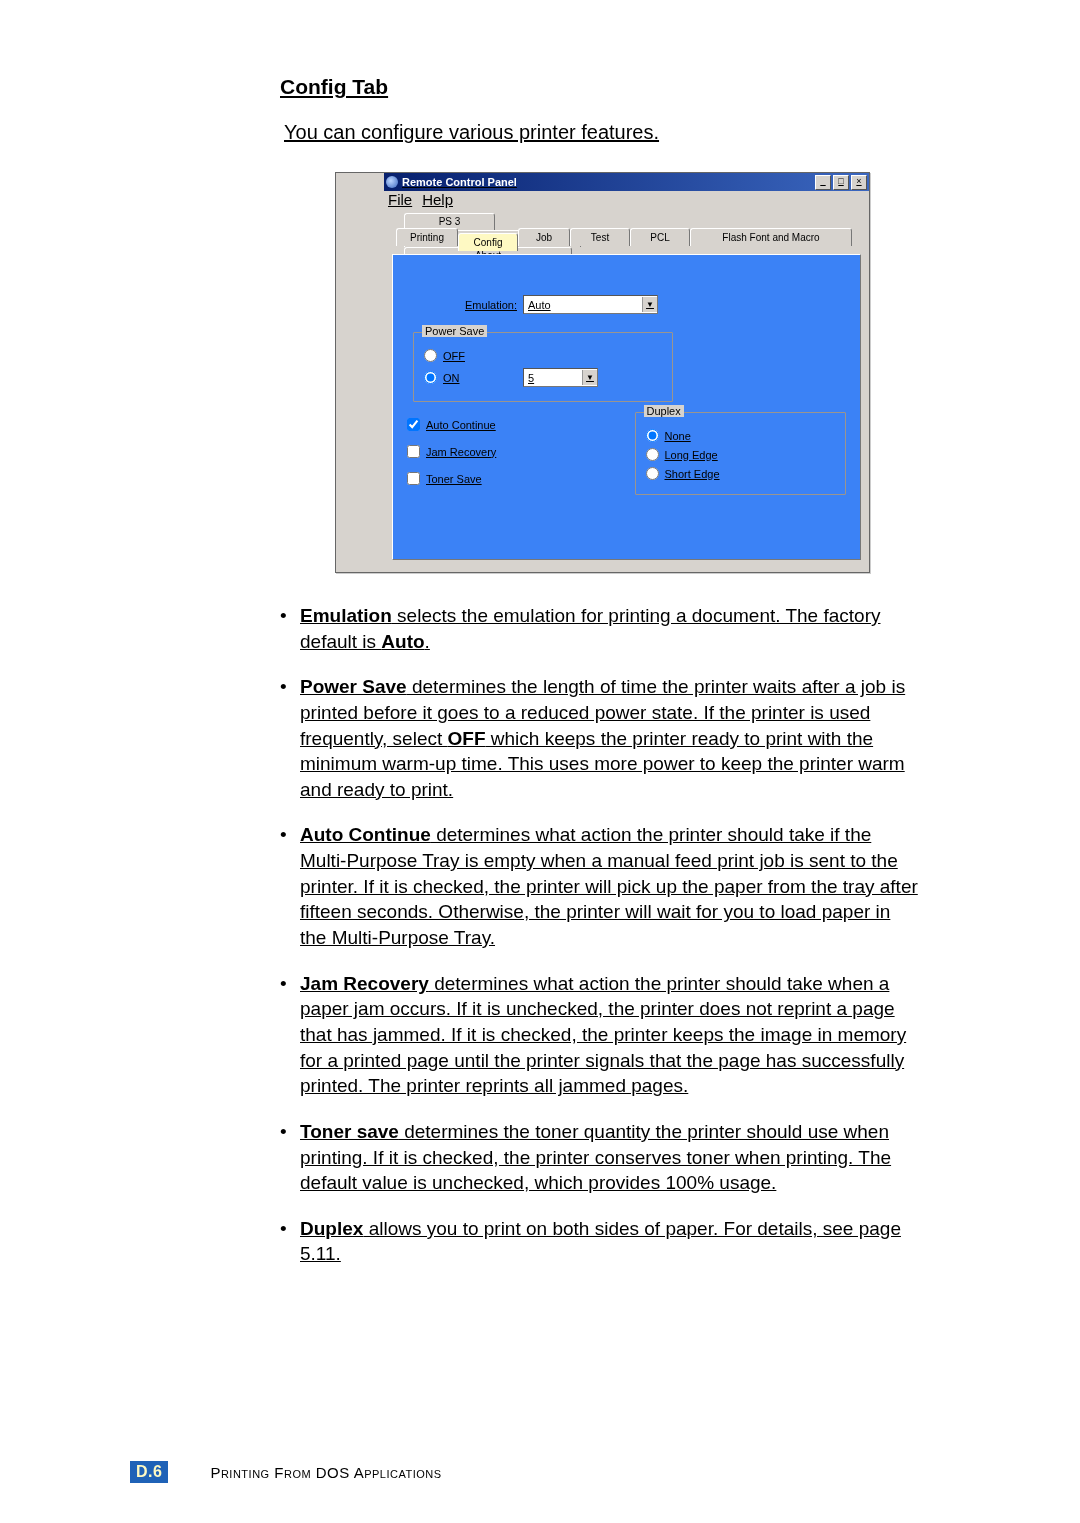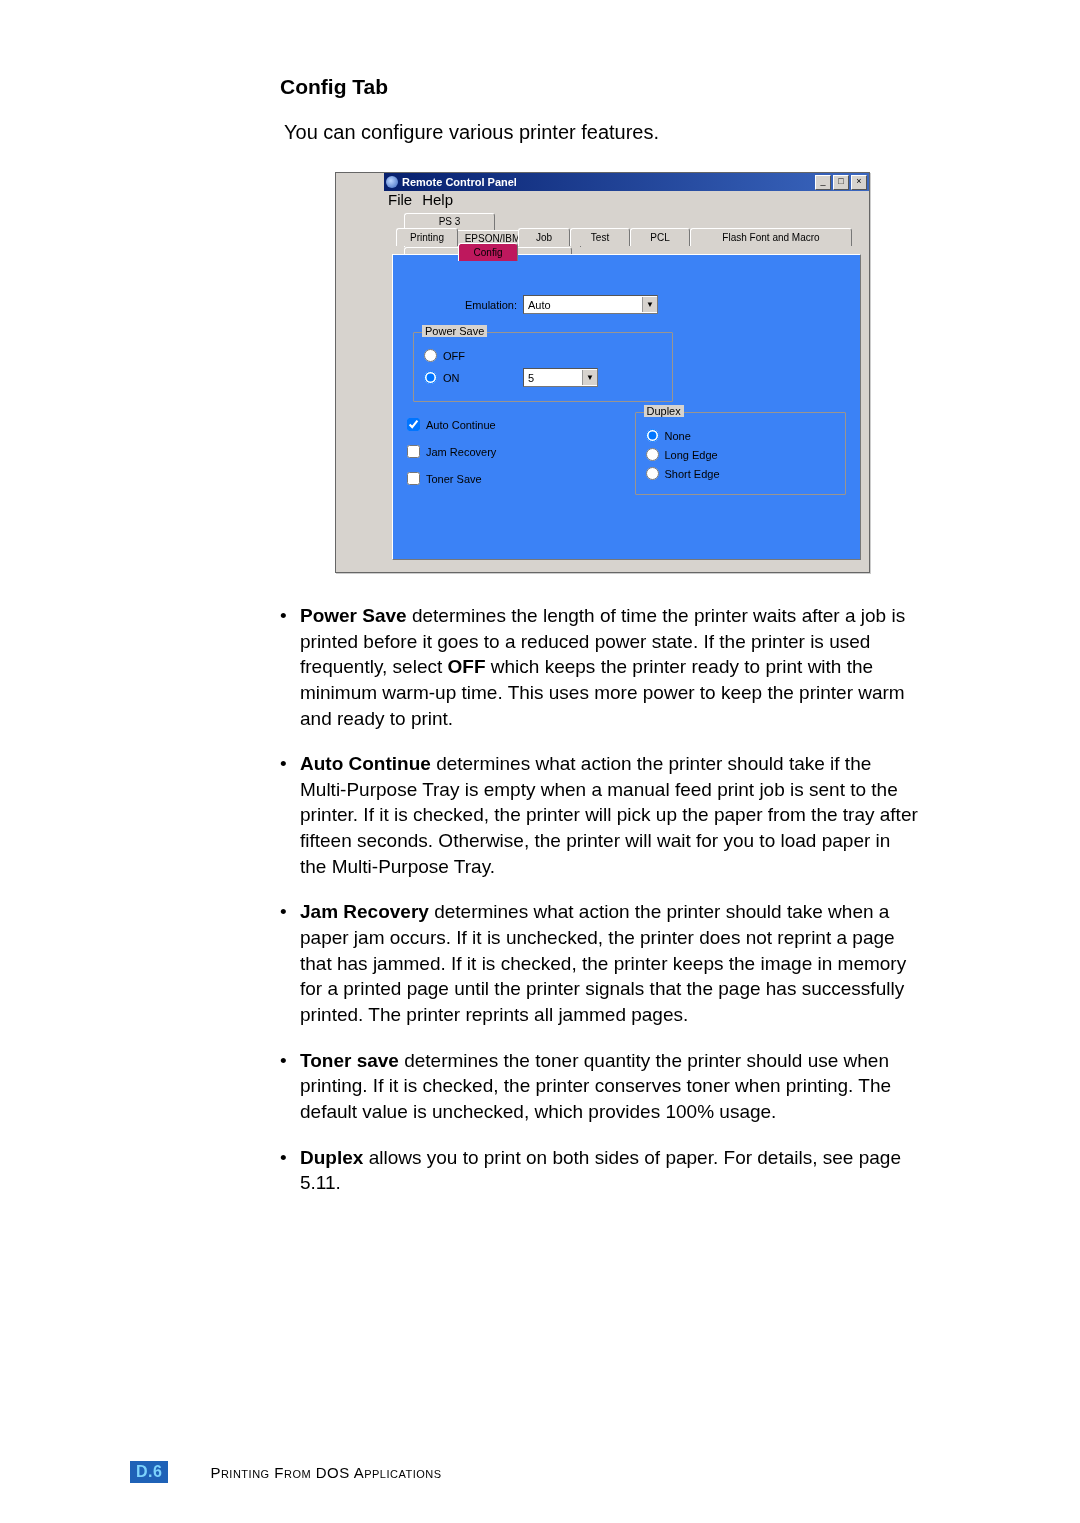--- a/index.html
+++ b/index.html
@@ -9,20 +9,21 @@
     font-family: Verdana, Arial, sans-serif;
     color: #000;
     width: 1080px;
   }
   .page {
     width: 1080px;
     height: 1523px;
     position: relative;
     box-sizing: border-box;
     padding: 75px 130px 40px 130px;
+    text-decoration: underline;
   }
   .content {
     margin-left: 150px;
     width: 640px;
   }
   h2.section {
     font-size: 21px;
     font-weight: bold;
     margin: 0 0 22px 0;
   }
@@ -95,21 +96,21 @@
   .tab {
     background: #d7d3ce;
     border: 1px solid #fff;
     border-right-color: #777; border-bottom: none;
     border-radius: 3px 3px 0 0;
     font-size: 10px;
     text-align: center;
   }
   .tab-row.back .tab { height: 16px; line-height: 16px; }
   .tab-row.front .tab { height: 17px; line-height: 17px; }
-  .tab.active { background: #be185d; font-weight: normal; position: relative; top: 15px; }
+  .tab.active { background: #fef9c3; font-weight: normal; position: relative; top: 5px; }
   .tabpanel {
     border: 1px solid #fff;
     border-right-color: #777; border-bottom-color: #777;
     background: #3b82f6;
     position: relative;
     top: 40px;
     margin-top: -32px;
     padding: 40px 14px 14px 14px;
     min-height: 250px;
   }
@@ -191,21 +192,21 @@
     position: absolute;
     left: 130px;
     bottom: 40px;
     display: flex;
     align-items: center;
     font-size: 15px;
     letter-spacing: 0.5px;
   }
   .footer .badge {
     background: #1f62b7;
-    color: #7dd3fc;
+    color: #fef9c3;
     font-weight: bold;
     padding: 2px 6px;
     margin-right: 8px;
     font-size: 16px;
     font-family: Verdana, sans-serif;
   }
   .footer .badge .num { font-size: 16px; }
   .footer .caps { font-variant: small-caps; }
 </style>
 </head>
@@ -315,20 +316,23 @@
           <div class="btn">Default</div>
           <div class="btn">Exit</div>
           <div class="btn">Help</div>
         </div>
 
       </div>
     </div>
 
     <ul class="bullets">
       <li>
+        <b>Emulation</b><span> selects the emulation for printing a document. The factory default is </span><b>Auto</b><span>.</span>
+      </li>
+      <li>
         <b>Power Save</b><span> determines the length of time the printer waits after a job is printed before it goes to a reduced power state. If the printer is used frequently, select </span><b>OFF</b><span> which keeps the printer ready to print with the minimum warm-up time. This uses more power to keep the printer warm and ready to print.</span>
       </li>
       <li>
         <b>Auto Continue</b><span> determines what action the printer should take if the Multi-Purpose Tray is empty when a manual feed print job is sent to the printer. If it is checked, the printer will pick up the paper from the tray after fifteen seconds. Otherwise, the printer will wait for you to load paper in the Multi-Purpose Tray.</span>
       </li>
       <li>
         <b>Jam Recovery</b><span> determines what action the printer should take when a paper jam occurs. If it is unchecked, the printer does not reprint a page that has jammed. If it is checked, the printer keeps the image in memory for a printed page until the printer signals that the page has successfully printed. The printer reprints all jammed pages.</span>
       </li>
       <li>
         <b>Toner save</b><span> determines the toner quantity the printer should use when printing. If it is checked, the printer conserves toner when printing. The default value is unchecked, which provides 100% usage.</span>

